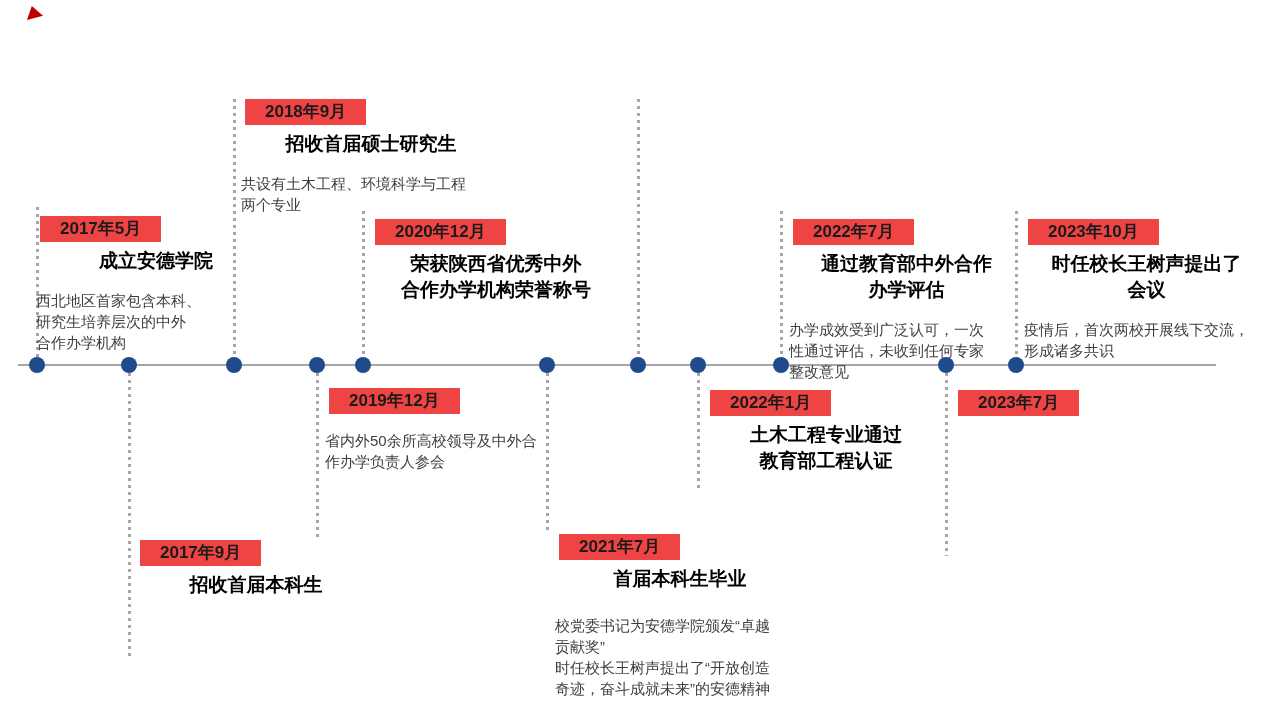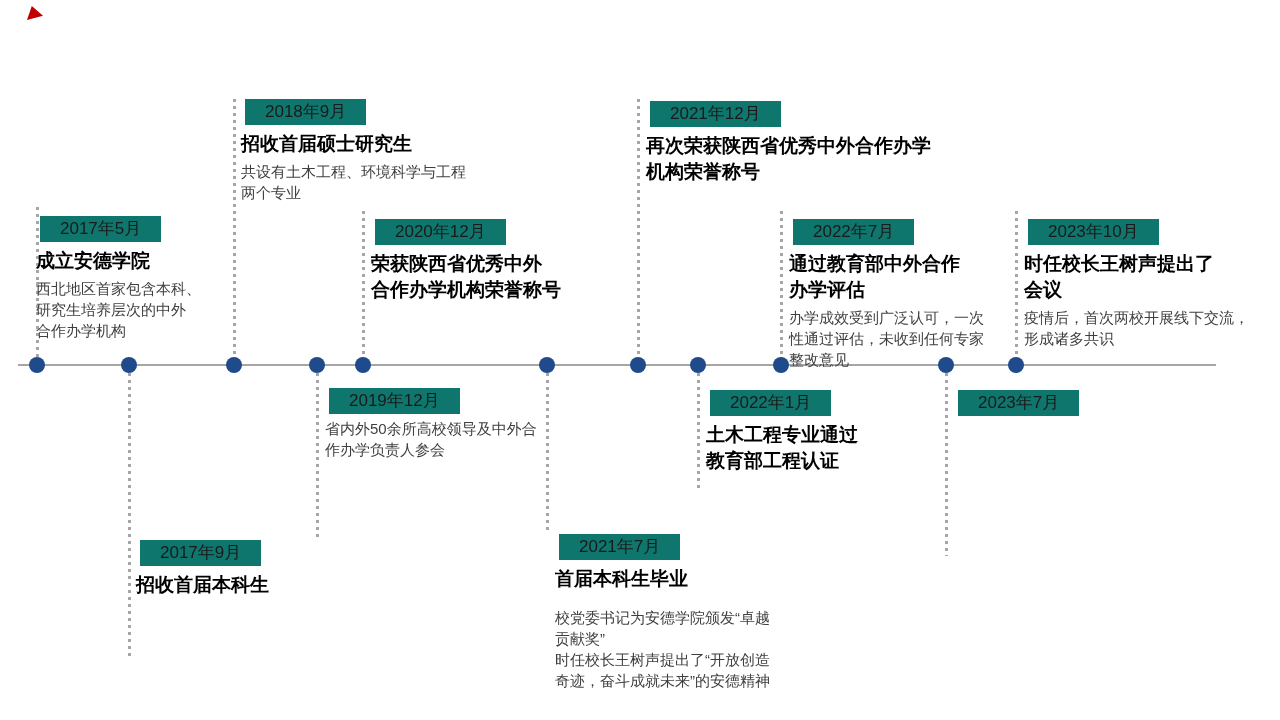--- a/index.html
+++ b/index.html
@@ -63,41 +63,42 @@
   .e6{left:646px;top:101px;width:300px}
   .e7{left:706px;top:390px;width:240px}
   .e8{left:789px;top:219px;width:235px}
   .e9{left:954px;top:390px;width:240px}
   .e10{left:1024px;top:219px;width:245px}
 
   .badge {
     display: inline-block;
     margin-left: 4px;
     padding: 3px 20px;
-    background: #0f766e;
+    background: #ef4444;
     color: #1A1A1A;
-    font-size: 17px; font-weight: normal;
+    font-size: 17px; font-weight: bold;
     line-height: 20px;
     white-space: nowrap;
   }
   .title {
     margin-top: 6px;
     font-size: 19px; font-weight: bold;
     color: #000000;
     line-height: 26px;
     white-space: pre-line;
+    text-align: center;
   }
   .desc {
-    margin-top: 4px;
+    margin-top: 16px;
     font-size: 15px;
     color: #3F3F3F;
     line-height: 21px;
     white-space: pre-line;
   }
-  .e5 .desc { margin-top: 15px; }
+  .e5 .desc { margin-top: 23px; }
   .desc:empty { display: none; }
 </style>
 </head>
 <body>
 
 <div id="stage">
 
   <div class="corner-mark"></div>
 
   <div class="axis"></div>
@@ -161,26 +162,20 @@
 
   <div class="event e5">
     <span class="badge">2021年7月</span>
     <div class="title">首届本科生毕业</div>
     <div class="desc">校党委书记为安德学院颁发“卓越
 贡献奖”
 时任校长王树声提出了“开放创造
 奇迹，奋斗成就未来”的安德精神</div>
   </div>
 
-  <div class="event e6">
-    <span class="badge">2021年12月</span>
-    <div class="title">再次荣获陕西省优秀中外合作办学
-机构荣誉称号</div>
-    
-  </div>
 
   <div class="event e7">
     <span class="badge">2022年1月</span>
     <div class="title">土木工程专业通过
 教育部工程认证</div>
     
   </div>
 
   <div class="event e8">
     <span class="badge">2022年7月</span>

